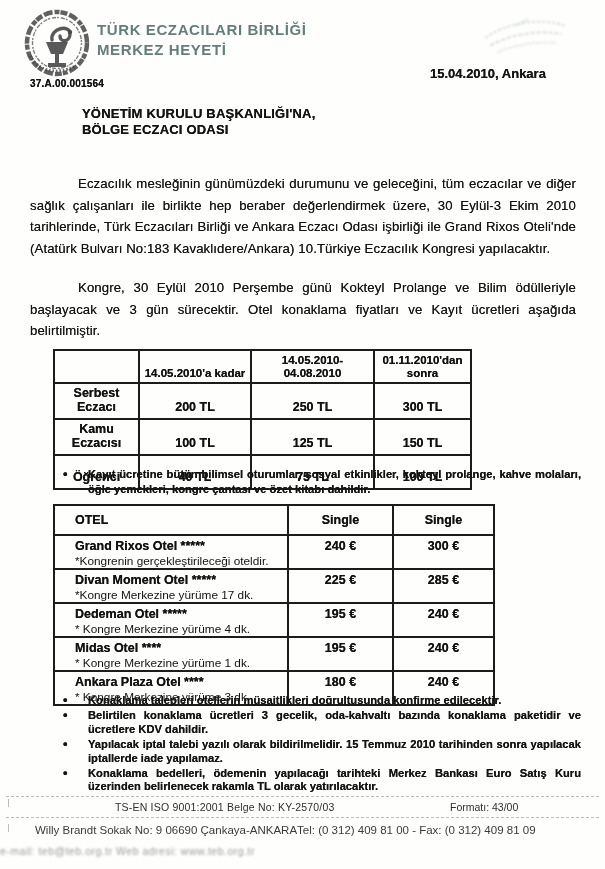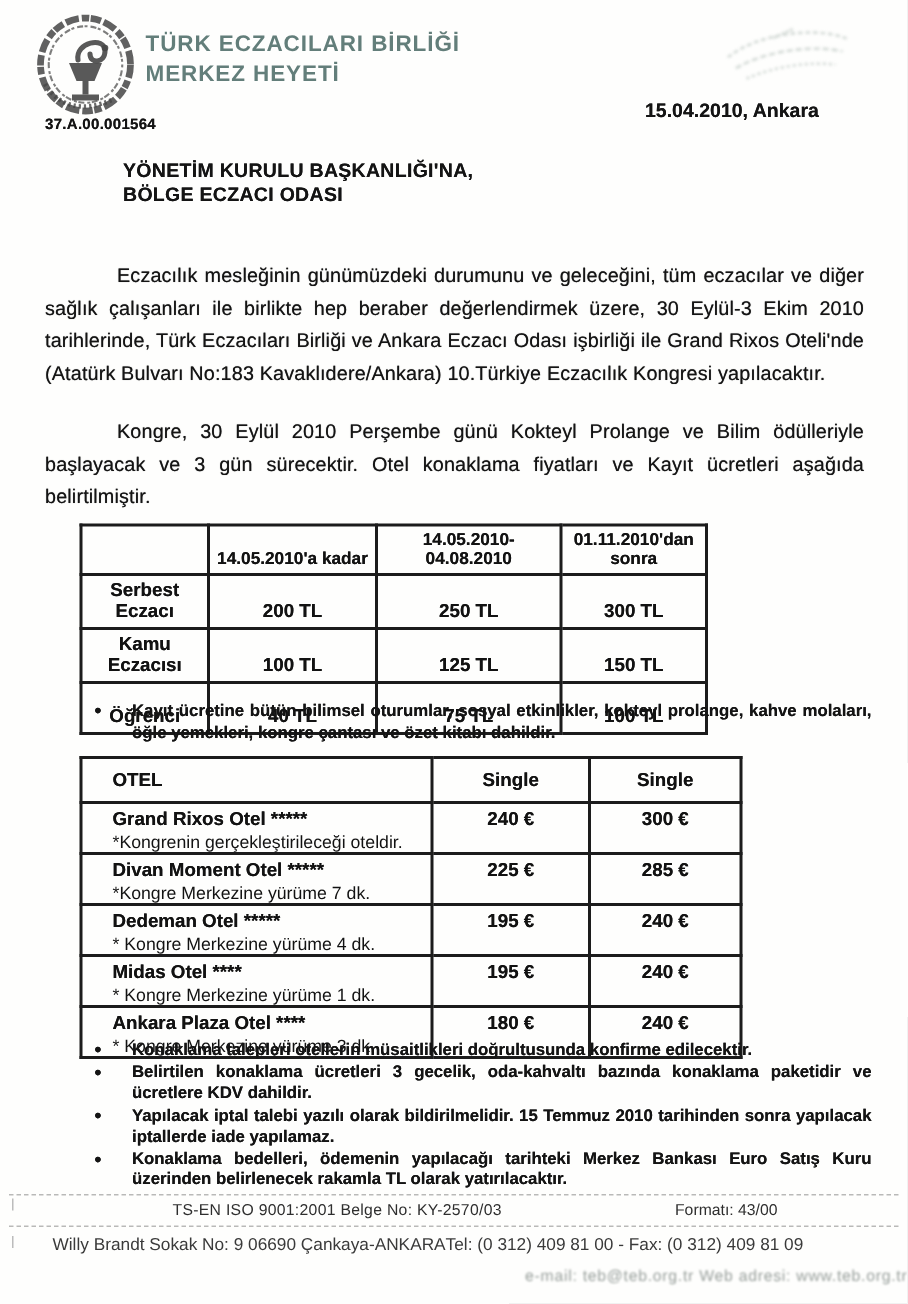--- a/index.html
+++ b/index.html
@@ -64,21 +64,21 @@
   
   .rule { position:absolute; left:6px; right:6px; border-top:1px dashed #a8a8a8; opacity:.8; }
   .rule1 { top:796px; } .rule2 { top:817px; }
   .iso    { position:absolute; left:115px; top:801px; font-size:10.5px; color:#2e2e2e; letter-spacing:.2px; }
   .format { position:absolute; left:450px; top:801px; font-size:10.5px; color:#2e2e2e; }
   .address-line {
     position:absolute; left:35px; right:25px; top:824px; display:flex; justify-content:flex-start;
     font-size:11.5px; color:#3a3a3a; filter:blur(.2px);
   }
   .email-line {
-    position:absolute; left:0; width:605px; top:845px; text-align:right;
+    position:absolute; left:0; width:605px; top:845px; text-align:left;
     font-size:10.5px; color:#99a09c; filter:blur(.8px); letter-spacing:.5px;
   }
   .tick { position:absolute; width:1px; height:8px; background:#9f9f9f; opacity:.7; }
 </style>
 </head>
 <body>
 
 <div class="page">
 
   <svg class="logo" viewBox="0 0 86 80">
@@ -182,21 +182,21 @@
       <td class="left">
         <span class="hotel-name">Grand Rixos Otel *****</span>
         <span class="hotel-note">*Kongrenin gerçekleştirileceği oteldir.</span>
       </td>
       <td>240 €</td>
       <td>300 €</td>
     </tr>
     <tr>
       <td class="left">
         <span class="hotel-name">Divan Moment Otel *****</span>
-        <span class="hotel-note">*Kongre Merkezine yürüme 7 dk.</span>
+        <span class="hotel-note">*Kongre Merkezine yürüme 17 dk.</span>
       </td>
       <td>225 €</td>
       <td>285 €</td>
     </tr>
     <tr>
       <td class="left">
         <span class="hotel-name">Dedeman Otel *****</span>
         <span class="hotel-note">* Kongre Merkezine yürüme 4 dk.</span>
       </td>
       <td>195 €</td>

